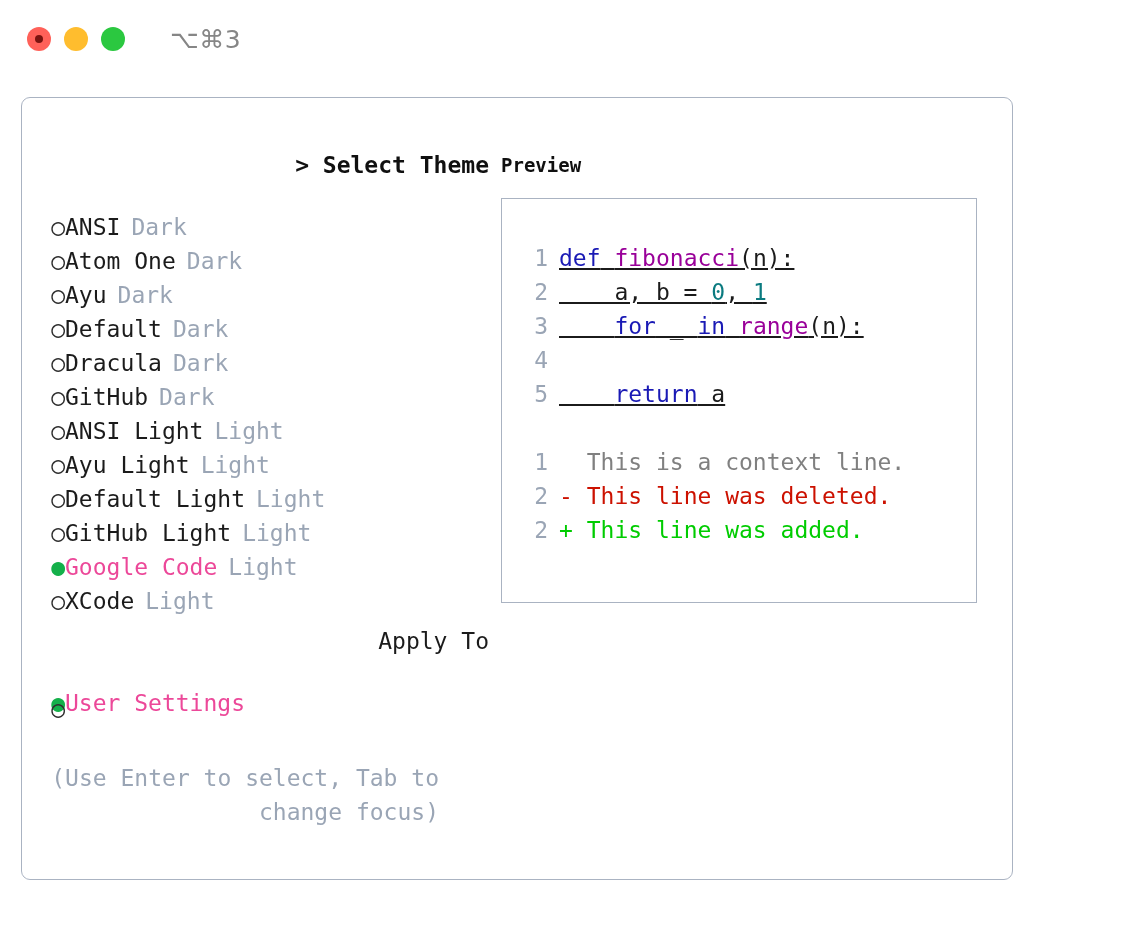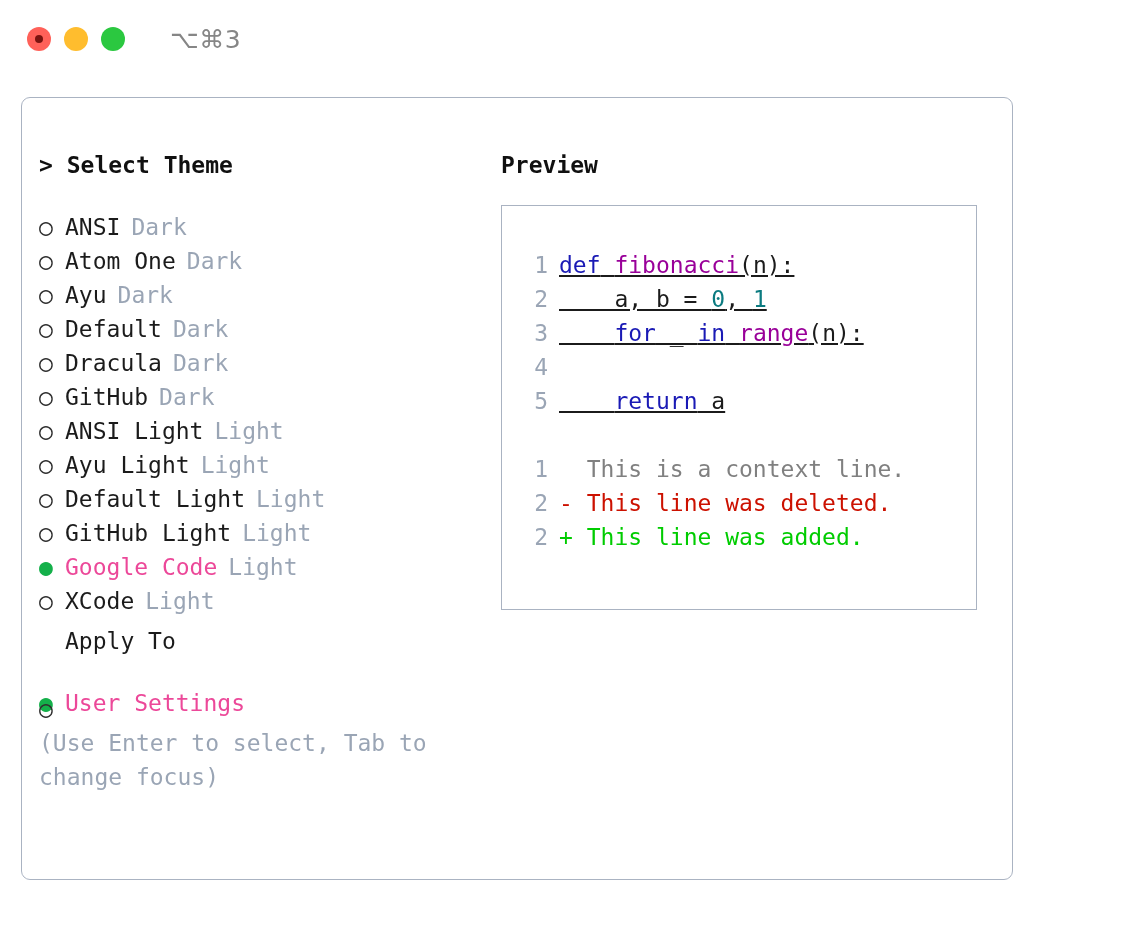--- a/index.html
+++ b/index.html
@@ -86,20 +86,21 @@
     width: 100%;
     height: 100%;
   }
 
   
   .left-col {
     position: absolute;
     left: 17px;
     top: 50px;
     width: 450px;
+    text-align: right;
   }
   .section-title {
     font-size: 23px;
     font-weight: bold;
     color: #101010;
     line-height: 34px;
     white-space: pre;
     letter-spacing: 0px;
   }
   .opt-row {
@@ -136,40 +137,41 @@
     height: 34px;
   }
   .apply-title {
     font-size: 23px;
     color: #1b1b1b;
     line-height: 34px;
     padding-left: 26px;
     white-space: pre;
   }
   .hint {
+    margin-top: 35px;
     font-size: 23px;
     color: #9aa5b5;
     line-height: 34px;
     width: 400px;
     white-space: pre-wrap;
   }
 
   
   .right-col {
     position: absolute;
     left: 479px;
     top: 50px;
     width: 490px;
   }
   .preview-title {
-    font-size: 23px;
+    font-size: 19px;
     font-weight: bold;
     color: #101010;
     line-height: 34px;
-    margin-bottom: 23px;
+    margin-bottom: 16px;
     white-space: pre;
   }
   .preview-box {
     width: 476px;
     height: 405px;
     border: 1.6px solid #aab3c2;
     box-sizing: border-box;
     background: #ffffff;
     position: relative;
   }

